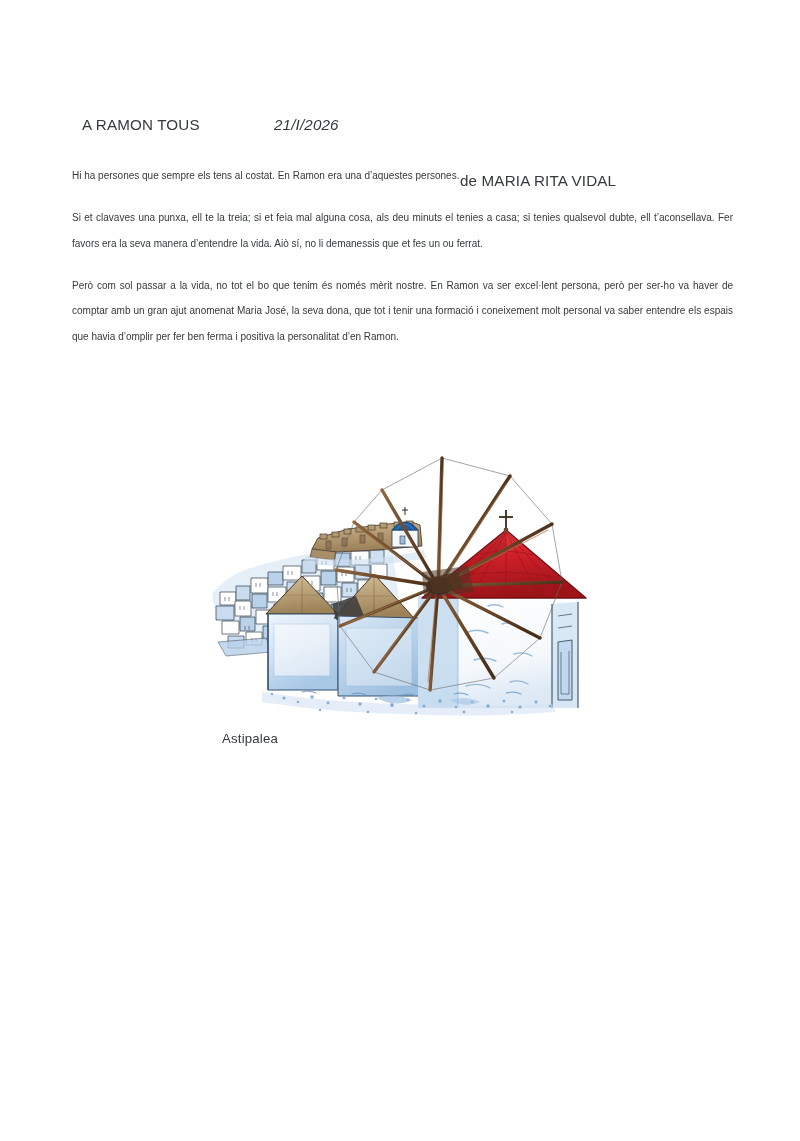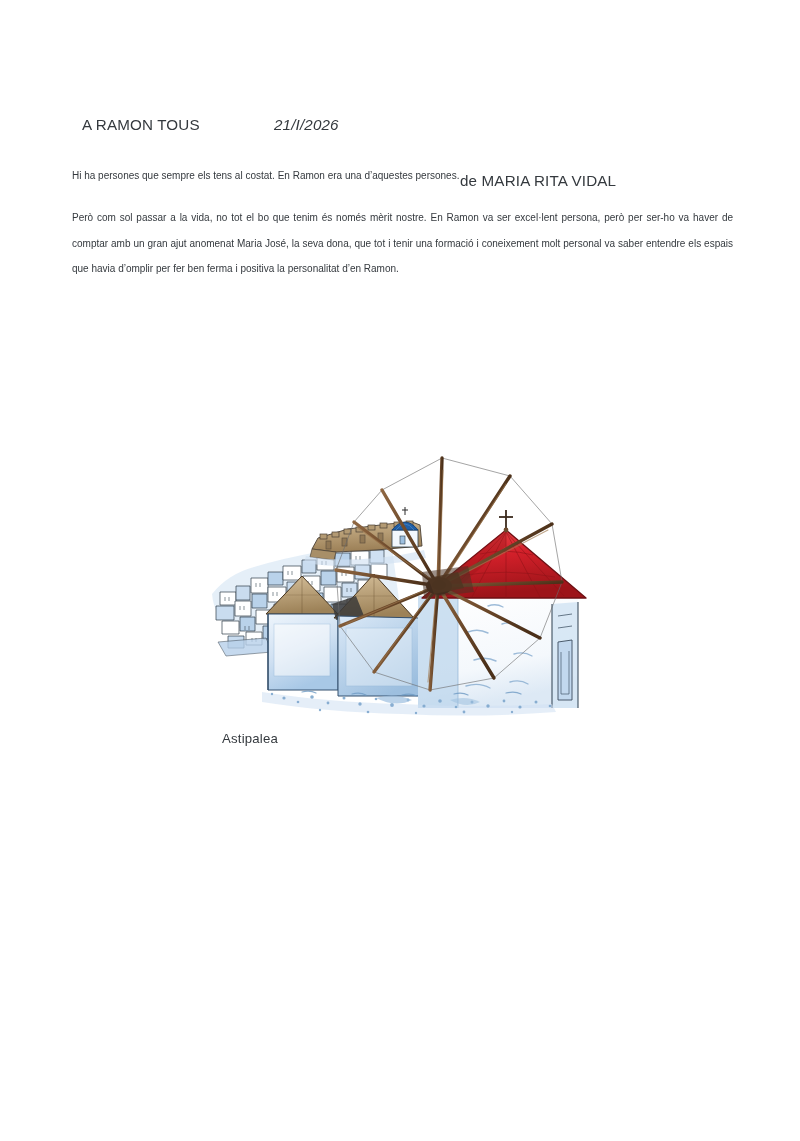--- a/index.html
+++ b/index.html
@@ -104,20 +104,21 @@
 <div class="page">
 
   <div class="letter-header">
     <span class="hdr-recipient">A RAMON TOUS</span>
     <span class="hdr-date">21/I/2026</span>
     <span class="hdr-sender">de MARIA RITA VIDAL</span>
   </div>
 
   <div class="letter-body">
     <p class="p-single">Hi ha persones que sempre els tens al costat. En Ramon era una d’aquestes persones.</p>
+    <p>Si et clavaves una punxa, ell te la treia; si et feia mal alguna cosa, als deu minuts el tenies a casa; si tenies qualsevol dubte, ell t’aconsellava. Fer favors era la seva manera d’entendre la vida. Aiò sí, no li demanessis que et fes un ou ferrat.</p>
     <p>Però com sol passar a la vida, no tot el bo que tenim és només mèrit nostre. En Ramon va ser excel·lent persona, però per ser-ho va haver de comptar amb un gran ajut anomenat Maria José, la seva dona, que tot i tenir una formació i coneixement molt personal va saber entendre els espais que havia d’omplir per fer ben ferma i positiva la personalitat d’en Ramon.</p>
   </div>
 
   <div class="illustration">
     <svg viewBox="0 0 420 278" xmlns="http://www.w3.org/2000/svg">
       <defs>
         <linearGradient id="gRoofRed" x1="0" y1="0" x2="0.25" y2="1">
           <stop offset="0%" stop-color="#e8484b"></stop>
           <stop offset="45%" stop-color="#d3202a"></stop>
           <stop offset="100%" stop-color="#9d1419"></stop>

